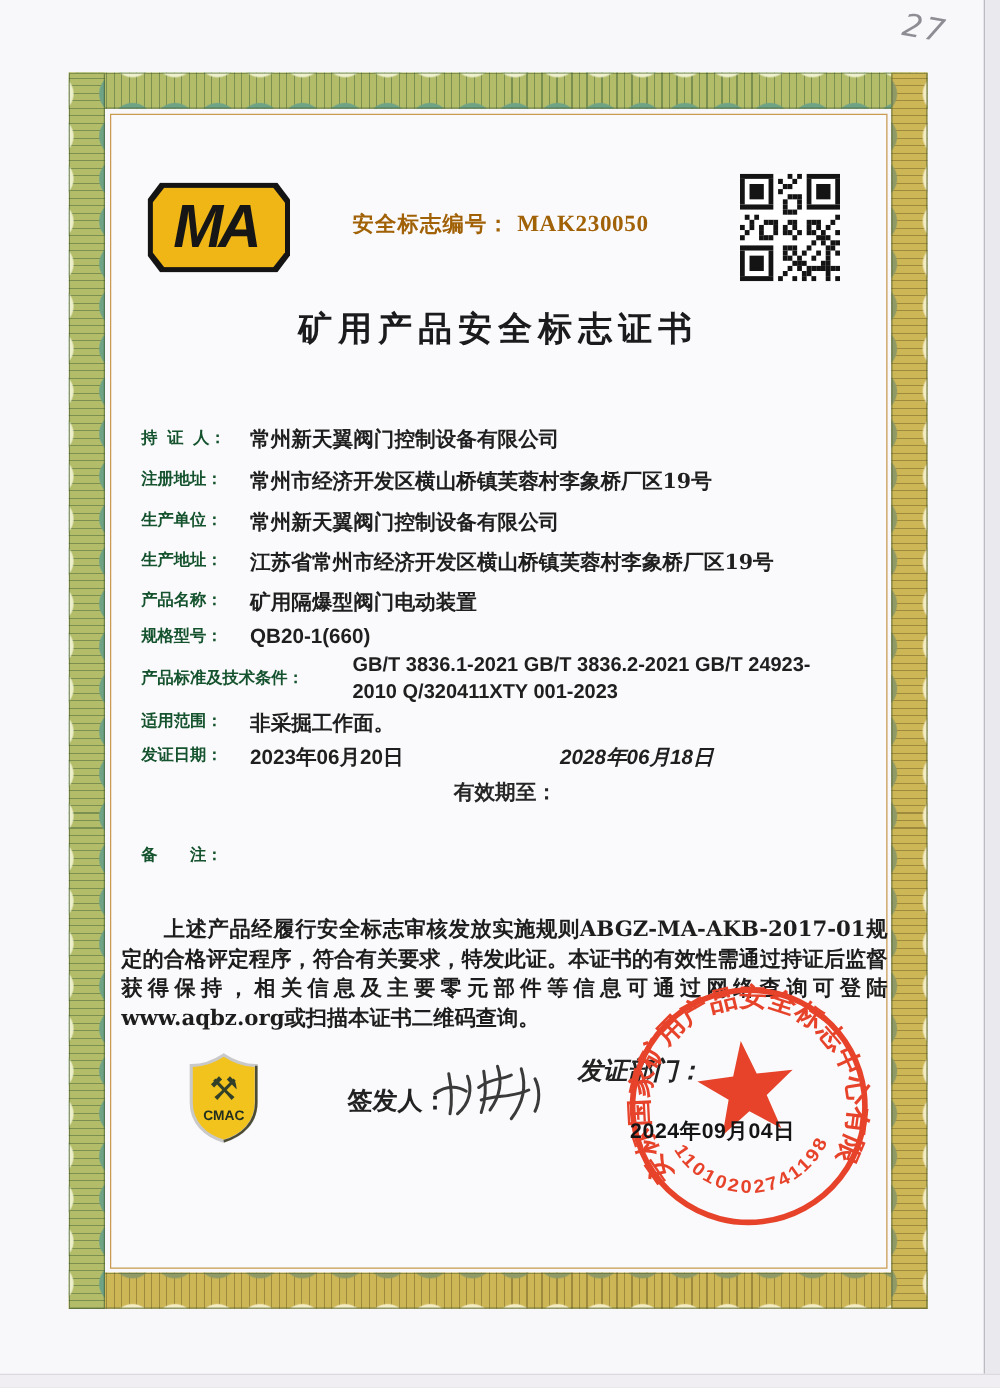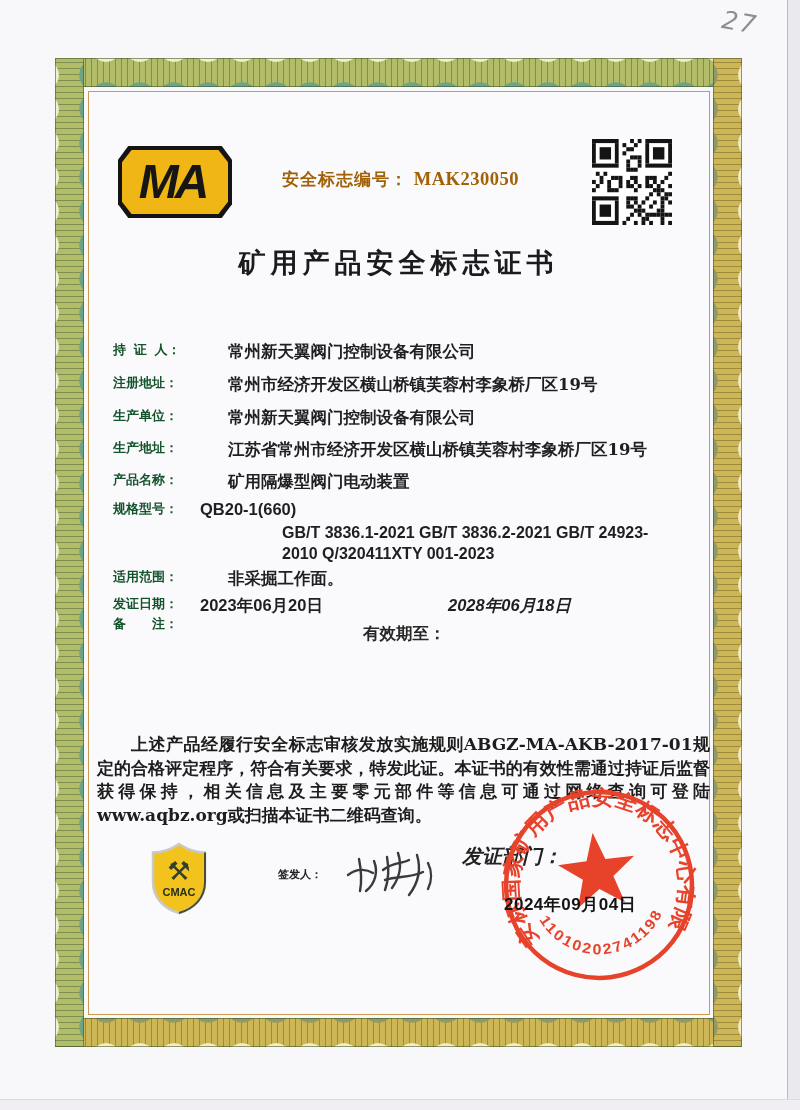--- a/index.html
+++ b/index.html
@@ -55,32 +55,32 @@
 
   .qr{left:592px;top:139px;}
 
   .title{left:84px;top:245px;width:629px;text-align:center;font-size:27px;font-weight:900;
          color:#1b1b1d;letter-spacing:5px;}
 
   
   .row{position:absolute;left:113px;width:600px;height:24px;}
   .lbl{position:absolute;left:0;top:0;font-size:13px;font-weight:700;color:#14532d;white-space:nowrap;font-family:Liberation Mono, monospace;}
   .val{position:absolute;left:87px;top:0;font-size:16.5px;font-weight:700;color:#1f1f1f;white-space:nowrap;}
-  .kai{font-family:"DejaVu Serif","Liberation Serif",serif;margin-left:28px;}
+  .kai{font-family:"DejaVu Serif","Liberation Serif",serif;}
   .val.std{left:169px;white-space:pre-line;line-height:21px;font-size:16px;}
   .lbl2{position:absolute;left:250px;top:0;font-size:16.5px;font-weight:700;color:#262626;margin-top:28px;}
   .val2{position:absolute;left:335px;top:0;font-size:16.5px;font-weight:700;color:#1f1f1f;font-style:italic;}
 
   .statement{left:97px;top:733px;width:613px;font-size:17px;font-weight:700;line-height:23.5px;
              text-align:justify;text-indent:2em;color:#1d1d1d;
              font-family:"DejaVu Serif","Liberation Serif",serif;}
 
   
   .cmac{left:149px;top:842px;}
-  .issuer{left:278px;top:867px;font-size:11px;font-weight:700;}
+  .issuer{left:278px;top:867px;font-size:20px;font-weight:700;}
   .dept{left:462px;top:843px;font-size:20px;font-weight:700;font-style:italic;}
   .sig{left:340px;top:843px;}
   .seal{left:495px;top:784px;width:208px;height:202px;transform:rotate(-7deg);z-index:2;}
   .sealdate{left:504px;top:893px;font-size:17px;font-weight:700;color:#141414;z-index:3;letter-spacing:.5px;}
 </style>
 </head>
 <body>
 
 <div class="page">
 
@@ -248,34 +248,35 @@
   </div>
   <div class="row" style="top:471px">
     <span class="lbl">产品名称：</span>
     <span class="val kai">矿用隔爆型阀门电动装置</span>
   </div>
   <div class="row" style="top:500px">
     <span class="lbl">规格型号：</span>
     <span class="val">QB20-1(660)</span>
   </div>
   <div class="row" style="top:522px;height:46px">
+    <span class="lbl" style="top:11px">产品标准及技术条件：</span>
     <span class="val std">GB/T 3836.1-2021 GB/T 3836.2-2021 GB/T 24923-
 2010 Q/320411XTY 001-2023</span>
   </div>
   <div class="row" style="top:568px">
     <span class="lbl">适用范围：</span>
     <span class="val kai">非采掘工作面。</span>
   </div>
   <div class="row" style="top:595px">
     <span class="lbl">发证日期：</span>
     <span class="val">2023年06月20日</span>
     <span class="lbl2">有效期至：</span>
     <span class="val2">2028年06月18日</span>
   </div>
-  <div class="row" style="top:615px">
+  <div class="row" style="top:675px">
     <span class="lbl">备　　注：</span>
   </div>
 
   <div class="abs statement">上述产品经履行安全标志审核发放实施规则ABGZ-MA-AKB-2017-01规定的合格评定程序，符合有关要求，特发此证。本证书的有效性需通过持证后监督获得保持，相关信息及主要零元部件等信息可通过网络查询可登陆www.aqbz.org或扫描本证书二维码查询。</div>
 
   <svg class="abs cmac" width="60" height="74" viewBox="0 0 60 74">
     <path d="M30,2 C39,8 49,10.5 56,10.5 L56,40 C56,56 45,66.5 30,71 C15,66.5 4,56 4,40 L4,10.5 C11,10.5 21,8 30,2 Z" fill="#f2c31c" stroke="#c9c9c9" stroke-width="2.5"></path>
     <path d="M56,10.5 L56,40 C56,56 45,66.5 30,71" fill="none" stroke="#4c4c34" stroke-width="2"></path>
     <text x="30" y="38" text-anchor="middle" font-size="26" fill="#32402a">⚒</text>
     <text x="30" y="54" text-anchor="middle" font-size="11" font-weight="bold" fill="#23301f" font-family="Liberation Sans, sans-serif">CMAC</text>

